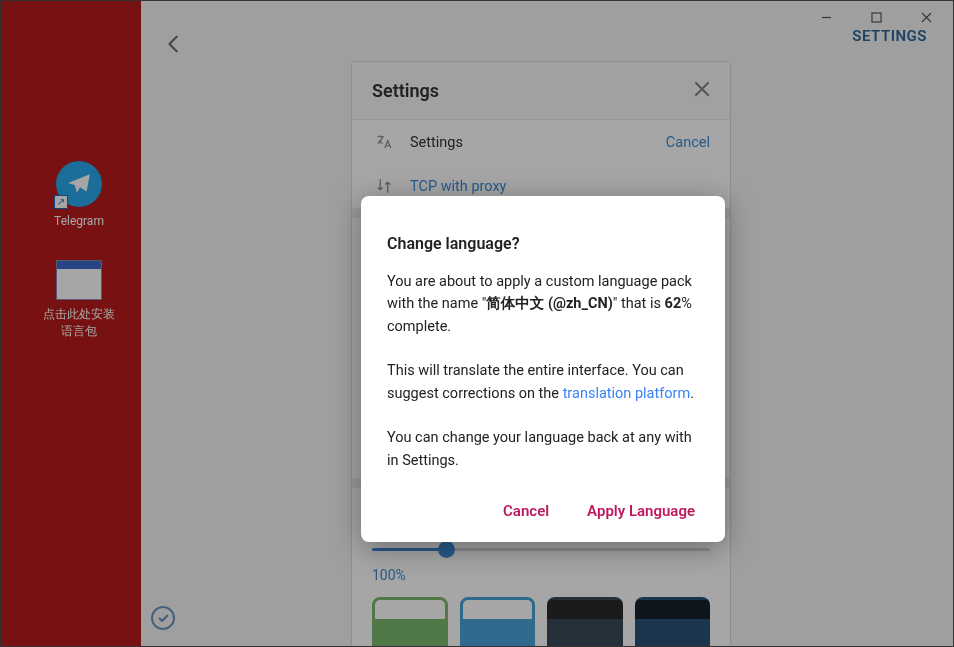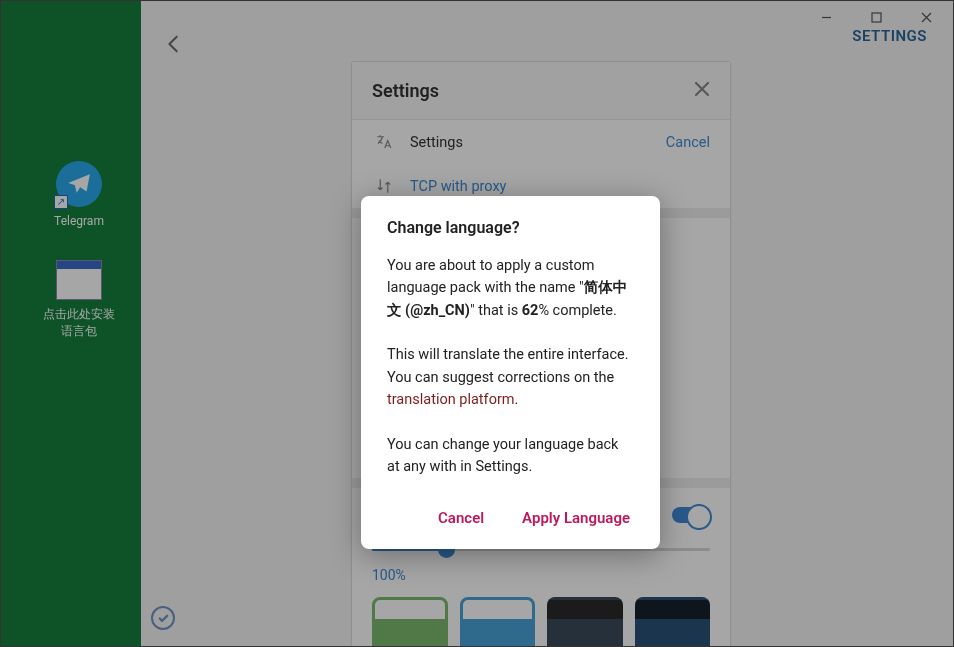--- a/index.html
+++ b/index.html
@@ -1,17 +1,17 @@
 <!DOCTYPE html>
 <html><head>
   <meta charset="utf-8">
   <style>
     *{box-sizing:border-box;margin:0;padding:0}
     body{width:954px;height:647px;font-family:-apple-system,BlinkMacSystemFont,"Segoe UI",Roboto,sans-serif;overflow:hidden;position:relative;background:#fff;border:1px solid #333}
-    .desktop{position:absolute;left:0;top:0;bottom:0;width:156px;background:#15803d;display:flex;flex-direction:column;align-items:center;padding-top:160px;gap:30px}
+    .desktop{position:absolute;left:0;top:0;bottom:0;width:156px;background:#b91c1c;display:flex;flex-direction:column;align-items:center;padding-top:160px;gap:30px}
     .desktop .icon-wrap{display:flex;flex-direction:column;align-items:center;gap:6px;cursor:pointer}
     .tg-circ{width:46px;height:46px;background:#29a9eb;border-radius:50%;display:flex;align-items:center;justify-content:center;position:relative}
     .tg-circ svg{width:26px;height:26px;fill:#fff}
     .shortcut{position:absolute;left:-2px;bottom:-2px;width:14px;height:14px;background:#fff;border:1px solid #1b6cbf;display:flex;align-items:center;justify-content:center}
     .shortcut::after{content:"↗";color:#1b6cbf;font-size:10px;line-height:1}
     .desktop-lbl{color:#fff;font-size:12px;text-align:center;line-height:1.4}
     .file-icon{width:46px;height:40px;background:#fff;border:1px solid #88a;position:relative}
     .file-icon::before{content:"";position:absolute;top:0;left:0;right:0;height:8px;background:#3a6acc}
     .appwin{position:absolute;left:140px;top:0;right:0;bottom:0;background:#f4f4f4;display:flex;flex-direction:column}
     .titlebar{height:32px;display:flex;justify-content:flex-end;align-items:center;gap:4px;padding-right:4px}
@@ -44,24 +44,24 @@
     .scale-val{text-align:left;color:#3e8bd6;font-size:14px}
     .themes{display:flex;gap:12px;padding:4px 20px}
     .theme{width:80px;height:60px;border-radius:8px;border:3px solid transparent}
     .theme.t1{background:linear-gradient(#fff 36%,#7dbb6d 36%);border-color:#7dbb6d}
     .theme.t2{background:linear-gradient(#fff 36%,#49a1d8 36%);border-color:#49a1d8}
     .theme.t3{background:linear-gradient(#2a2a2a 36%,#3a4a5a 36%)}
     .theme.t4{background:linear-gradient(#17212b 36%,#2b5278 36%)}
     .badge{position:absolute;left:0;bottom:6px;width:44px;height:44px}
     .badge-circ{width:24px;height:24px;border:2px solid #6c95c2;border-radius:50%;display:flex;align-items:center;justify-content:center;margin:10px auto}
     .badge-circ svg{width:13px;height:13px;stroke:#6c95c2;stroke-width:2.5;fill:none}
-    .dialog{position:absolute;z-index:20;left:360px;top:195px;width:299px;background:#fff;border-radius:8px;box-shadow:0 6px 30px rgba(0,0,0,0.35);padding:22px 26px 14px}
+    .dialog{position:absolute;z-index:20;left:360px;top:195px;width:364px;background:#fff;border-radius:8px;box-shadow:0 6px 30px rgba(0,0,0,0.35);padding:38px 26px 14px}
     .dialog h3{font-size:16px;font-weight:600;color:#222;margin-bottom:18px}
     .dialog p{font-size:14.5px;color:#222;line-height:1.55;margin-bottom:22px}
-    .dialog a{color:#7f1d1d;text-decoration:none}
+    .dialog a{color:#3b82f6;text-decoration:none}
     .dialog strong{font-weight:700}
     .dlg-btns{display:flex;justify-content:flex-end;gap:30px;font-size:15px;font-weight:600}
     .dlg-btns span{color:#be185d;cursor:pointer;padding:8px 4px}
   </style>
 </head>
 <body>
 
 <div class="desktop">
   <div class="icon-wrap">
     <div class="tg-circ">

